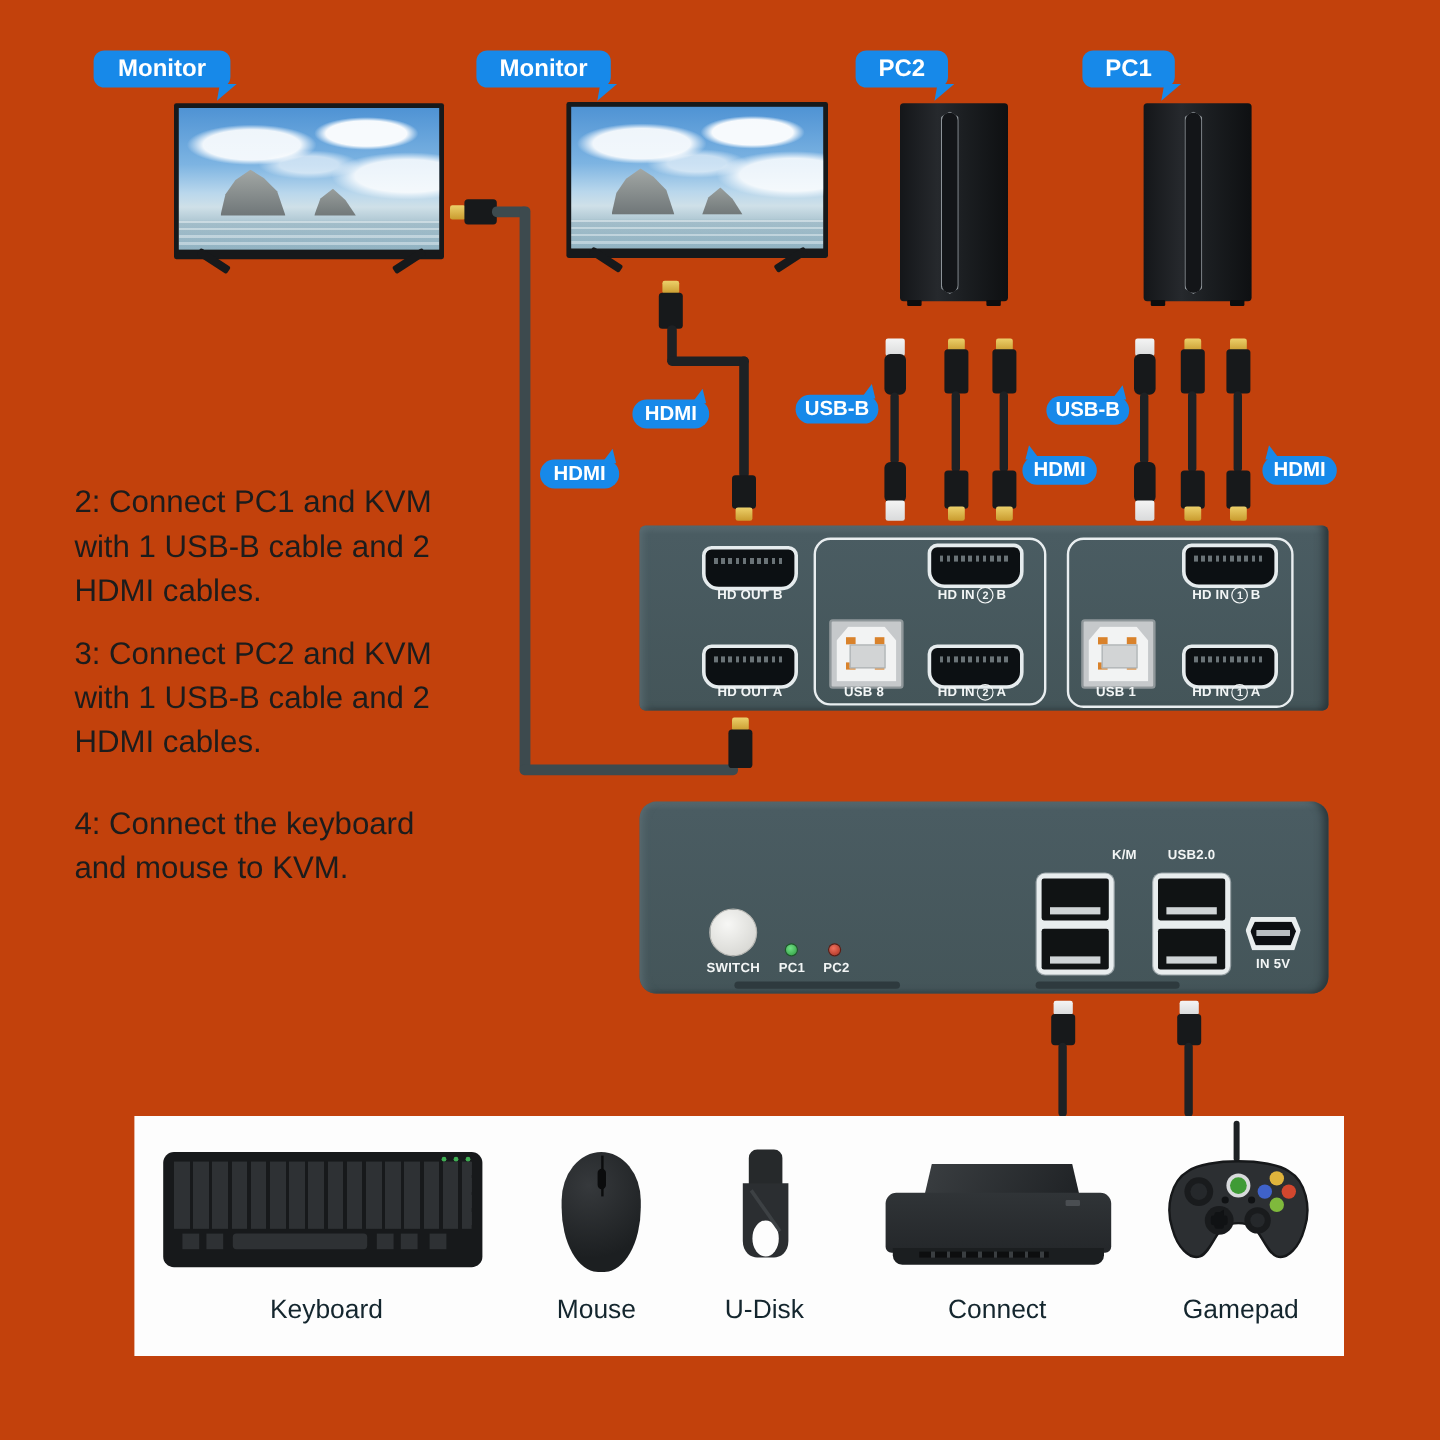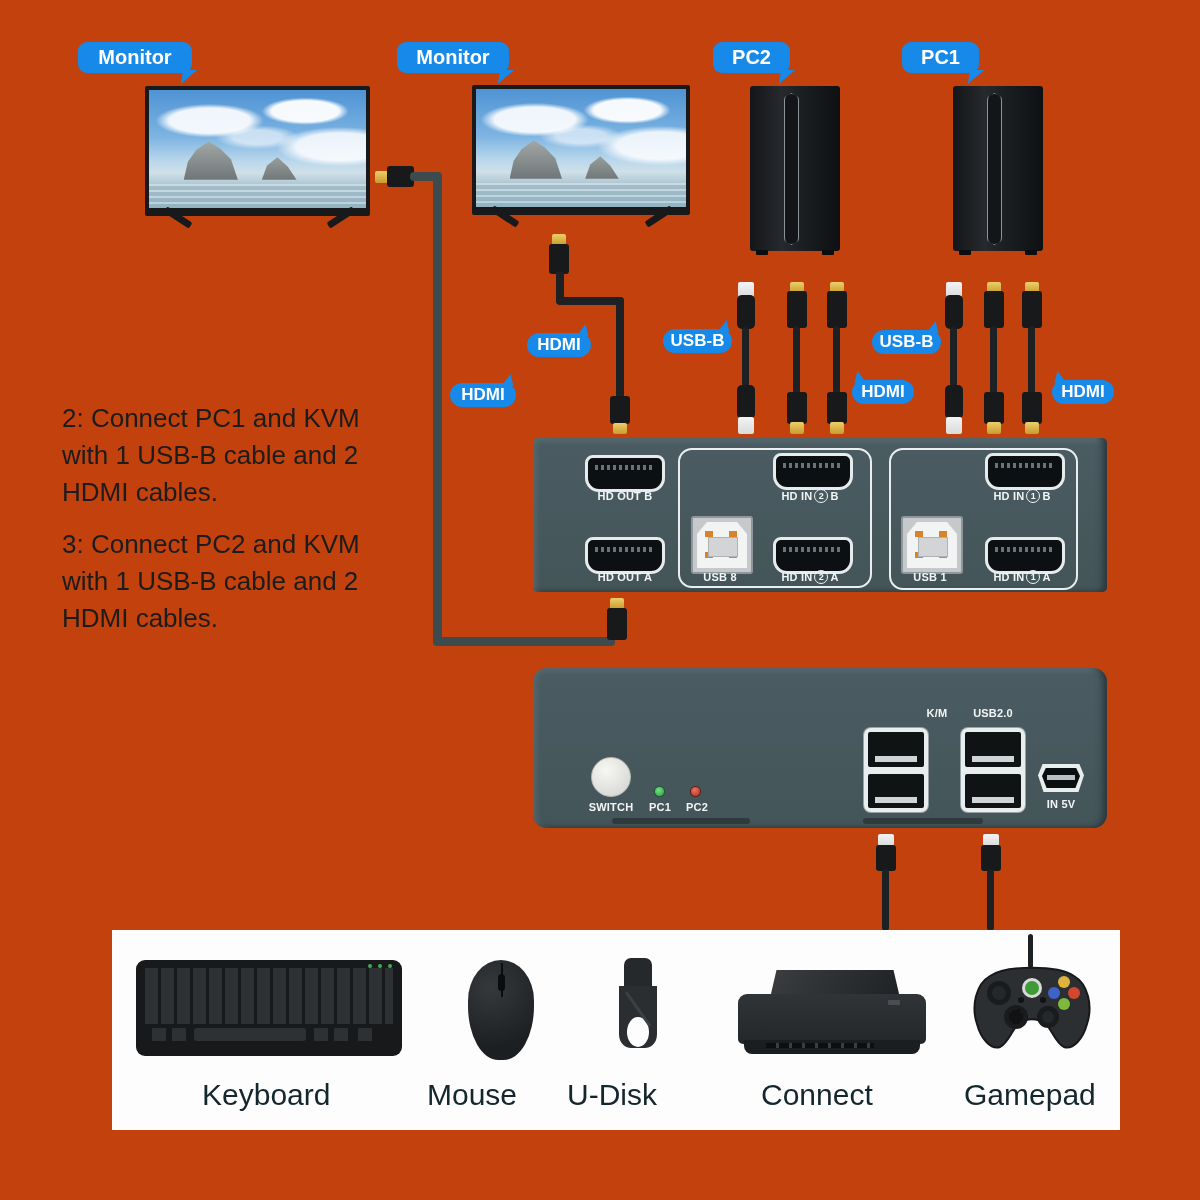--- a/index.html
+++ b/index.html
@@ -77,21 +77,21 @@
   .usbport{flex:1;background:#101314;border-radius:2px;position:relative;}
   .usbport::after{content:"";position:absolute;left:12%;right:12%;bottom:5px;height:6px;background:#cfd4d6;}
   .micro{position:absolute;width:46px;height:28px;background:#e8edee;
         clip-path:polygon(10% 0,90% 0,100% 40%,88% 100%,12% 100%,0 40%);}
   .micro .in{position:absolute;inset:4px;background:#0c0f12;clip-path:polygon(10% 0,90% 0,100% 40%,88% 100%,12% 100%,0 40%);}
   .micro .bar{position:absolute;left:20%;top:11px;width:60%;height:5px;background:#b9bfc2;}
   .slot{position:absolute;height:6px;background:#2e3a3e;border-radius:3px;}
 
   
   .white-panel{position:absolute;left:112px;top:930px;width:1008px;height:200px;background:#fdfdfd;}
-  .perlabel{position:absolute;top:1078px;width:140px;font-size:30px;color:#14262e;}
+  .perlabel{position:absolute;top:1078px;width:140px;text-align:center;font-size:22px;color:#14262e;}
 
   .keyboard{position:absolute;left:136px;top:960px;width:266px;height:96px;background:#17191b;border-radius:9px;}
   .keyboard .keys{position:absolute;left:9px;top:8px;width:248px;height:56px;
      background:repeating-linear-gradient(90deg,#2e3134 0 13px,#17191b 13px 16px),
                 repeating-linear-gradient(180deg,#33363a 0 11px,#17191b 11px 14px);}
   .keyboard .space{position:absolute;left:58px;top:68px;width:112px;height:13px;background:#2e3134;border-radius:3px;}
   .keyboard .key2{position:absolute;top:68px;width:14px;height:13px;background:#2e3134;}
   .keyboard .ind{position:absolute;top:4px;width:4px;height:4px;border-radius:50%;background:#3fae53;}
   .mouse{position:absolute;left:468px;top:960px;width:66px;height:100px;
      background:radial-gradient(circle at 35% 28%,#36393c,#1c1f21 72%);
@@ -121,20 +121,22 @@
   <div class="bubble small tail-tl" style="left:852px;top:380px;width:62px;">HDMI</div>
   <div class="bubble small tail-tr" style="left:872px;top:330px;width:69px;">USB-B</div>
   <div class="bubble small tail-tl" style="left:1052px;top:380px;width:62px;">HDMI</div>
 
   <div class="instr" style="top:382px;margin-top:18px;">2: Connect PC1 and KVM
 with 1 USB-B cable and 2
 HDMI cables.</div>
   <div class="instr" style="top:526px;">3: Connect PC2 and KVM
 with 1 USB-B cable and 2
 HDMI cables.</div>
+  <div class="instr" style="top:668px;">4: Connect the keyboard
+and mouse to KVM.</div>
 
   <div class="monitor" style="left:145px;top:86px;width:217px;height:118px;">
     <div class="scene">
       <div class="rock1"></div>
       <div class="rock2"></div>
       <div class="water"></div>
     </div>
   </div>
   <div class="leg" style="left:163px;top:214px;transform:rotate(33deg);"></div>
   <div class="leg" style="left:326px;top:214px;transform:rotate(-33deg);"></div>

